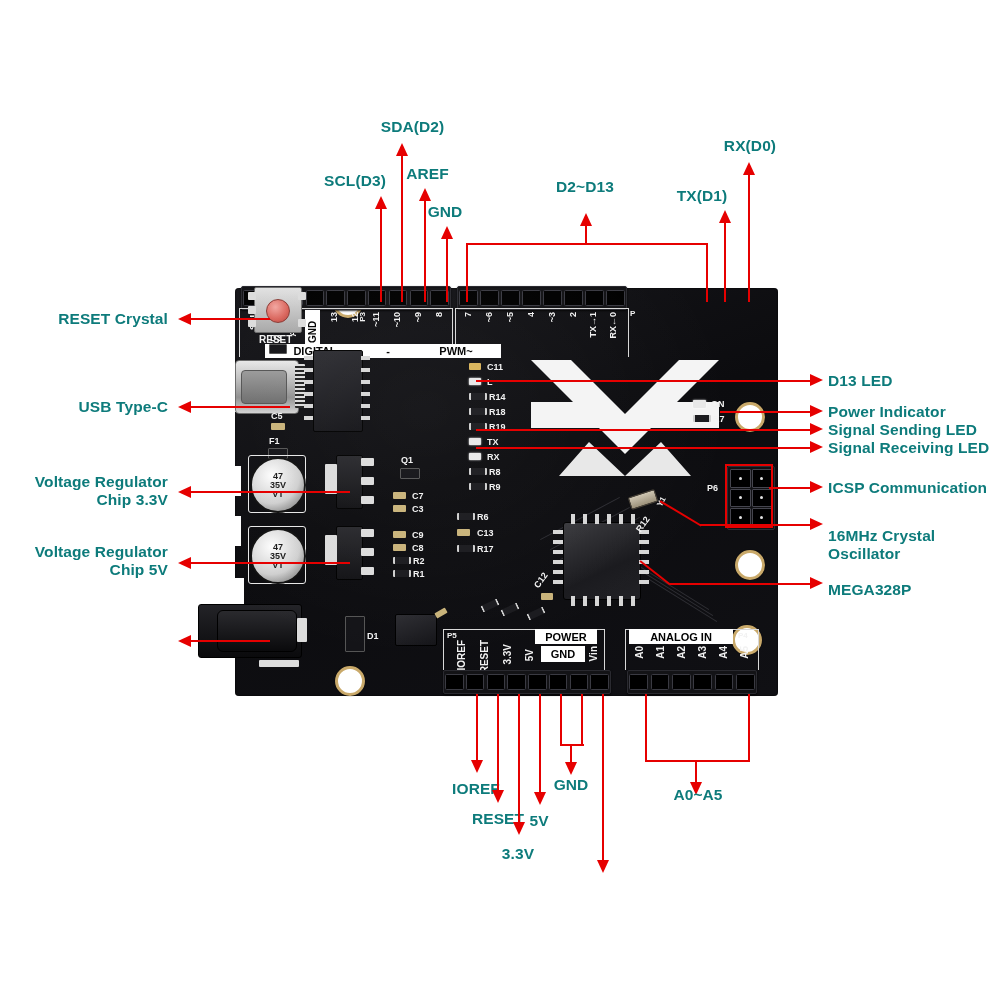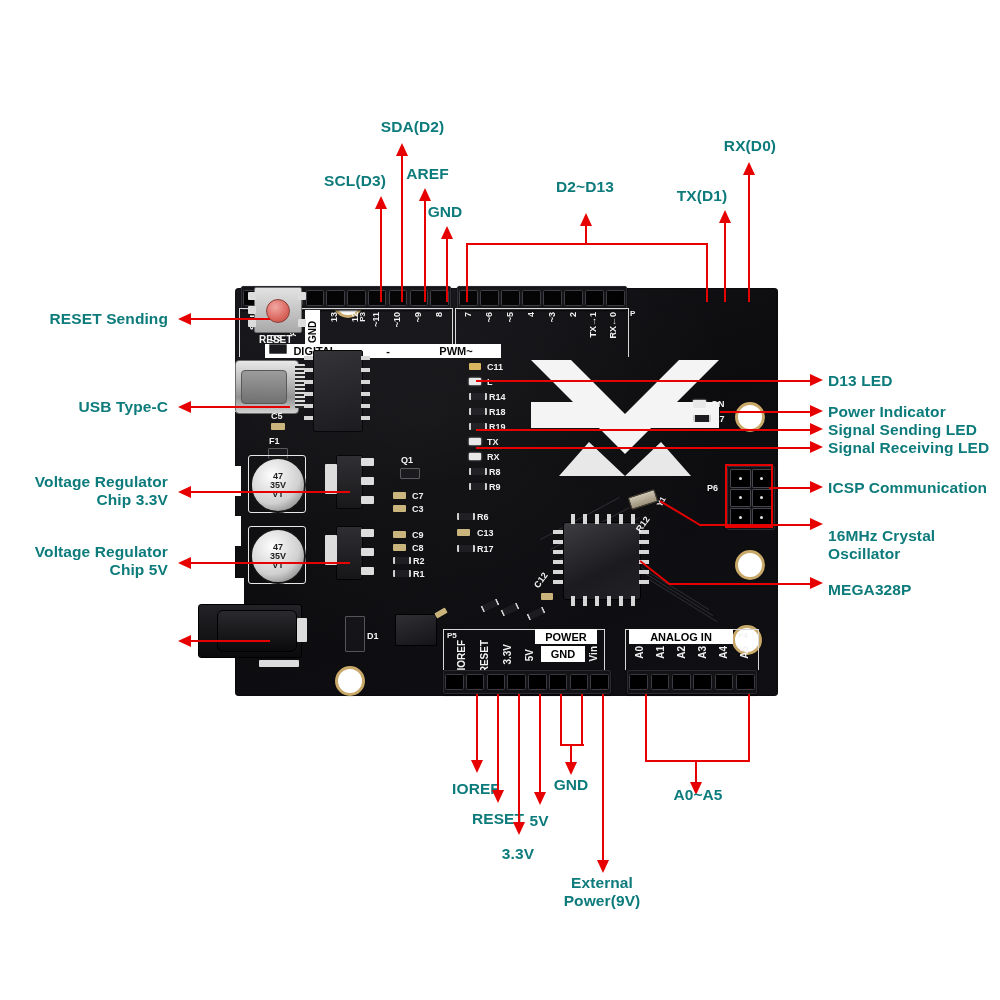--- a/index.html
+++ b/index.html
@@ -410,21 +410,21 @@
   <div class="ar ar-u" style="left:580px;top:213px;"></div>
 
   <div class="lbl c" style="left:657px;top:187px;width:90px;">TX(D1)</div>
   <div class="ln vl" style="left:724px;top:222px;height:80px;"></div>
   <div class="ar ar-u" style="left:719px;top:210px;"></div>
 
   <div class="lbl c" style="left:700px;top:137px;width:100px;">RX(D0)</div>
   <div class="ln vl" style="left:748px;top:174px;height:128px;"></div>
   <div class="ar ar-u" style="left:743px;top:162px;"></div>
 
-  <div class="lbl r" style="left:28px;top:310px;width:140px;">RESET Sending</div>
+  <div class="lbl r" style="left:28px;top:310px;width:140px;">RESET Crystal</div>
   <div class="ln hl" style="left:190px;top:318px;width:80px;"></div>
   <div class="ar ar-l" style="left:178px;top:313px;"></div>
 
   <div class="lbl r" style="left:28px;top:398px;width:140px;">USB Type-C</div>
   <div class="ln hl" style="left:190px;top:406px;width:100px;"></div>
   <div class="ar ar-l" style="left:178px;top:401px;"></div>
 
   <div class="lbl r" style="left:8px;top:473px;width:160px;">Voltage Regulator
 Chip 3.3V</div>
   <div class="ln hl" style="left:190px;top:491px;width:160px;"></div>
@@ -488,22 +488,20 @@
 
   <div class="ln vl" style="left:560px;top:694px;height:50px;"></div>
   <div class="ln vl" style="left:581px;top:694px;height:50px;"></div>
   <div class="ln hl" style="left:560px;top:744px;width:24px;"></div>
   <div class="ln vl" style="left:570px;top:744px;height:20px;"></div>
   <div class="ar ar-d" style="left:565px;top:762px;"></div>
   <div class="lbl c" style="left:535px;top:776px;width:72px;">GND</div>
 
   <div class="ln vl" style="left:602px;top:694px;height:168px;"></div>
   <div class="ar ar-d" style="left:597px;top:860px;"></div>
-  <div class="lbl c" style="left:537px;top:874px;width:130px;">External
-Power(9V)</div>
 
   <div class="ln vl" style="left:645px;top:694px;height:66px;"></div>
   <div class="ln vl" style="left:748px;top:694px;height:66px;"></div>
   <div class="ln hl" style="left:645px;top:760px;width:105px;"></div>
   <div class="ln vl" style="left:695px;top:760px;height:24px;"></div>
   <div class="ar ar-d" style="left:690px;top:782px;"></div>
   <div class="lbl c" style="left:650px;top:786px;width:96px;">A0~A5</div>
 
 </div>
 

